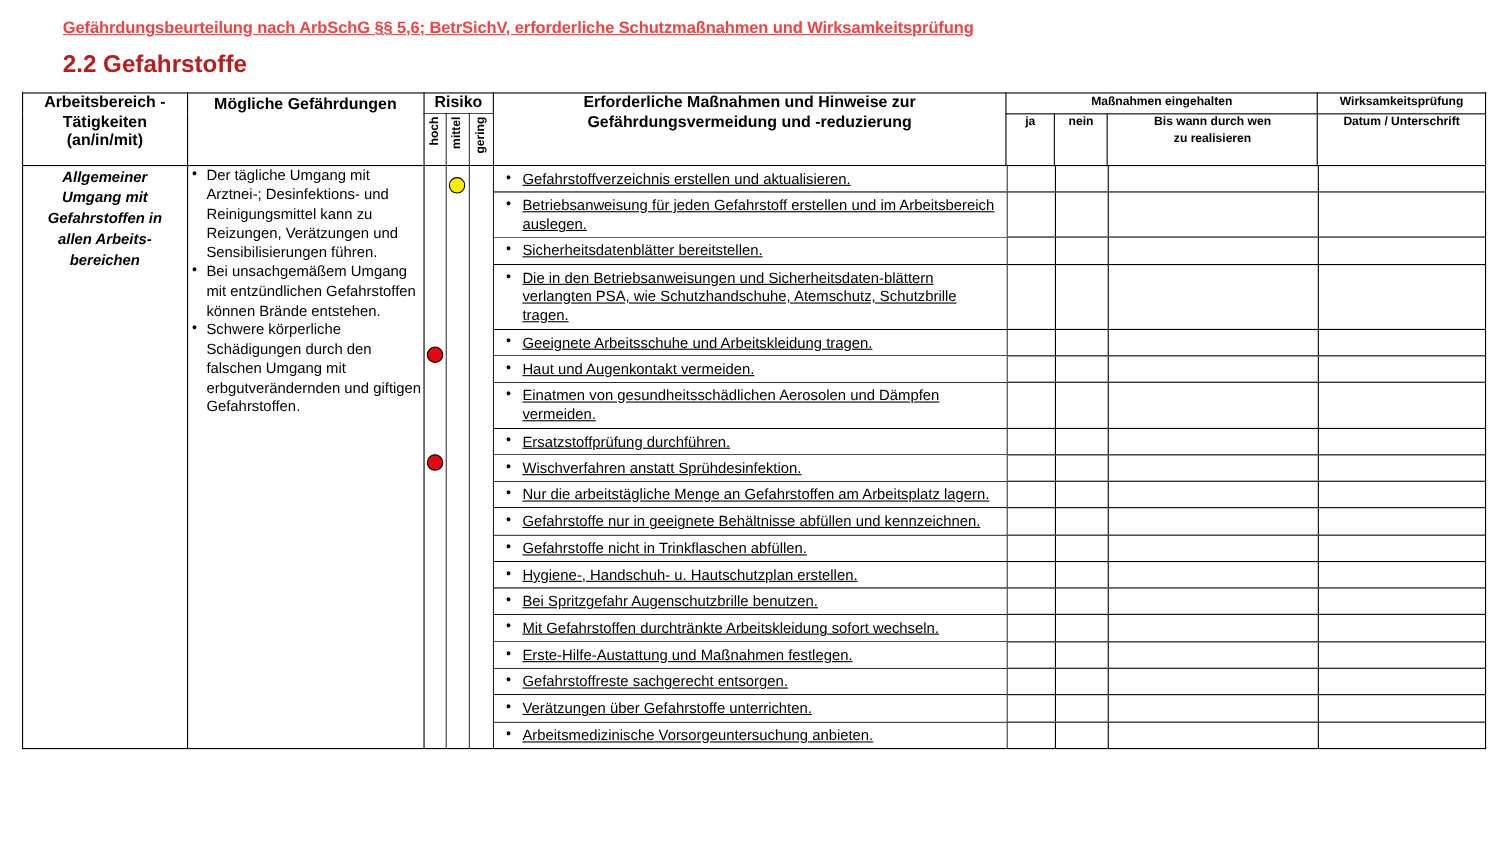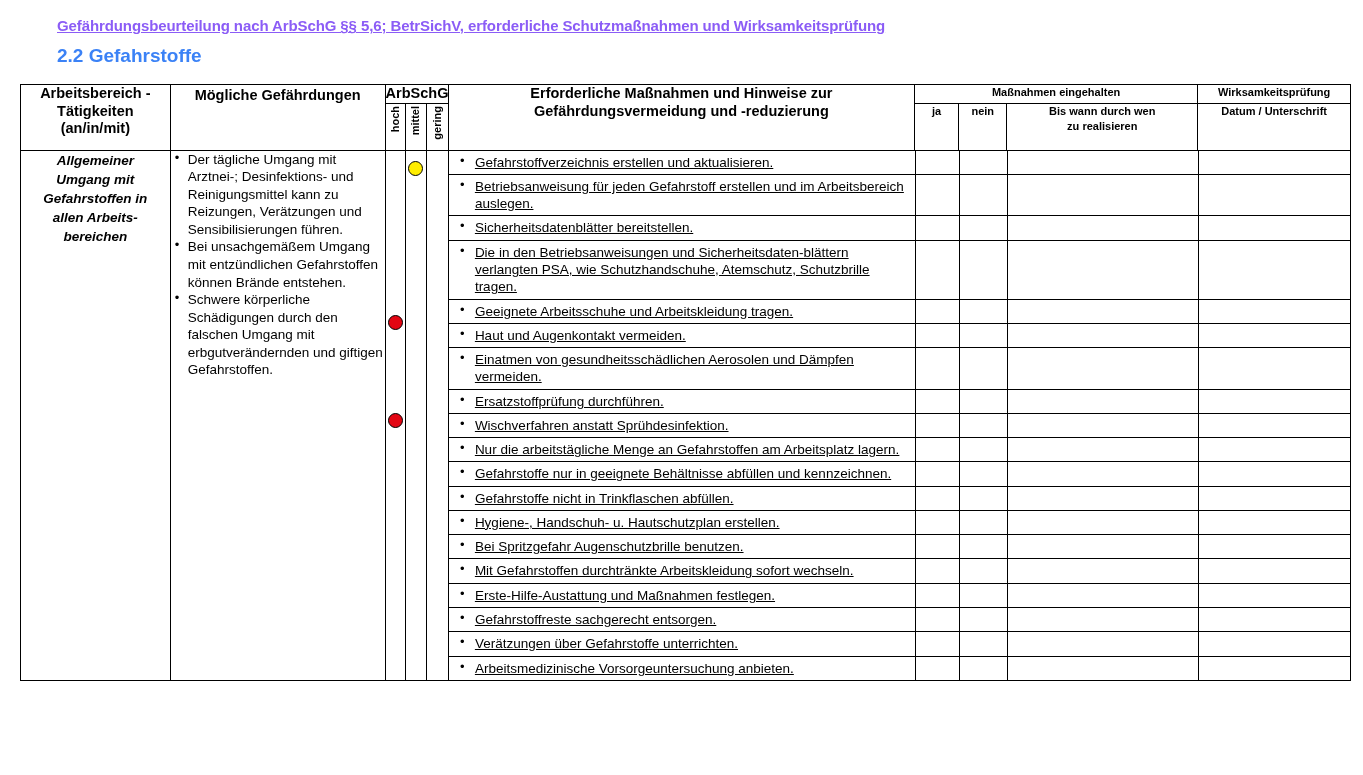--- a/index.html
+++ b/index.html
@@ -23,32 +23,32 @@
     box-sizing: border-box;
   }
 
   
   .doc-title {
     position: absolute;
     left: 57px;
     top: 17px;
     font-size: 15px;
     font-weight: bold;
-    color: #8b5cf6;
+    color: #ef4444;
     text-decoration: underline;
     white-space: nowrap;
     letter-spacing: -0.1px;
   }
   .section-title {
     position: absolute;
     left: 57px;
     top: 45px;
-    font-size: 19px;
-    font-weight: bold;
-    color: #3b82f6;
+    font-size: 22px;
+    font-weight: bold;
+    color: #b91c1c;
     white-space: nowrap;
   }
 
   
   .tbl-wrap {
     position: absolute;
     left: 20px;
     top: 84px;
     width: 1331px;
   }
@@ -218,21 +218,21 @@
         <tr class="hdr">
           <td class="h-main" rowspan="2">
             <div>Arbeitsbereich -</div>
             <div>Tätigkeiten</div>
             <div>(an/in/mit)</div>
           </td>
           <td class="h-main" rowspan="2">
             <div style="padding-top:2px">Mögliche Gefährdungen</div>
           </td>
           <td class="h-main" colspan="3">
-            <div>ArbSchG</div>
+            <div>Risiko</div>
           </td>
           <td class="h-main" rowspan="2">
             <div>Erforderliche Maßnahmen und Hinweise zur</div>
             <div>Gefährdungsvermeidung und -reduzierung</div>
           </td>
           <td class="h-small" colspan="3">
             <div>Maßnahmen eingehalten</div>
           </td>
           <td class="h-small">
             <div>Wirksamkeitsprüfung</div>

